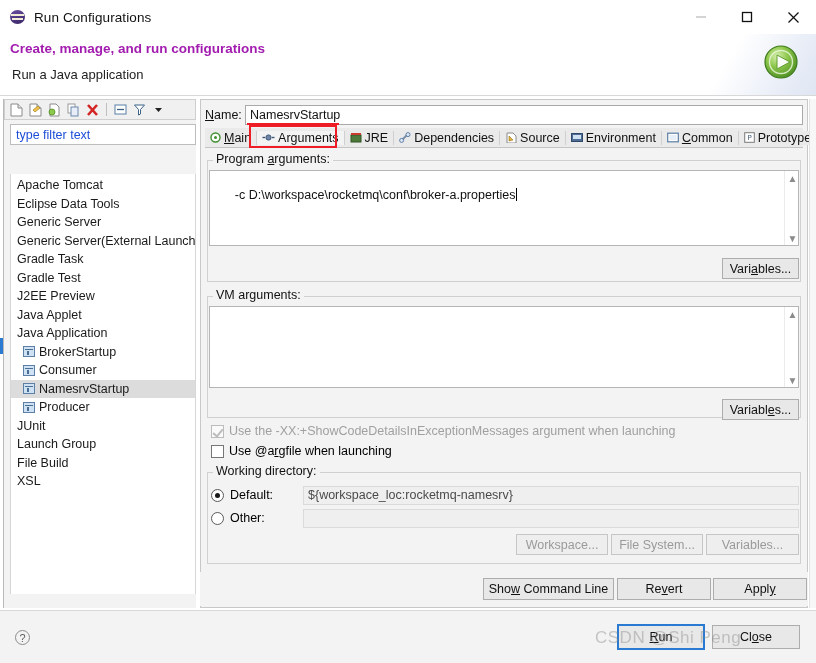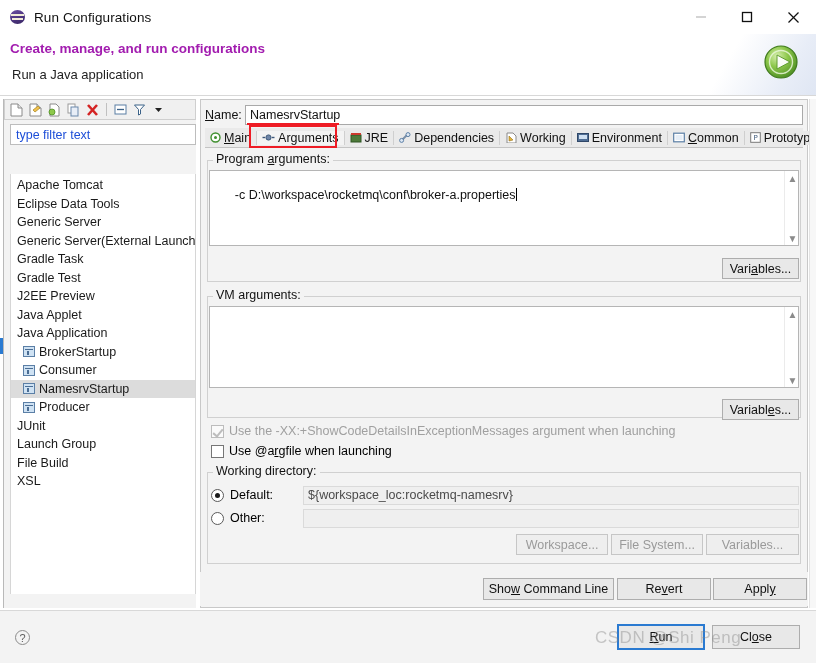--- a/index.html
+++ b/index.html
@@ -689,21 +689,21 @@
           </span>
           <span>Dependencies</span>
         </div>
         <div class="tab">
           <span style="display: flex;">
             <svg width="12" height="11" viewBox="0 0 12 11">
               <path d="M2 1h6l3 3v7H2z" fill="#fff" stroke="#8a8a8a"></path>
               <path d="M4 4l4 4-4 1z" fill="#e0b23a" stroke="#9a7418" stroke-width=".6"></path>
             </svg>
           </span>
-          <span>Working</span>
+          <span>Source</span>
         </div>
         <div class="tab">
           <span style="display: flex;">
             <svg width="12" height="11" viewBox="0 0 12 11">
               <rect x="0.5" y="1.5" width="11" height="8" fill="#4f6d94" stroke="#2f4768"></rect>
               <rect x="2" y="3" width="8" height="4" fill="#cfe0f2"></rect>
             </svg>
           </span>
           <span>Environment</span>
         </div>

